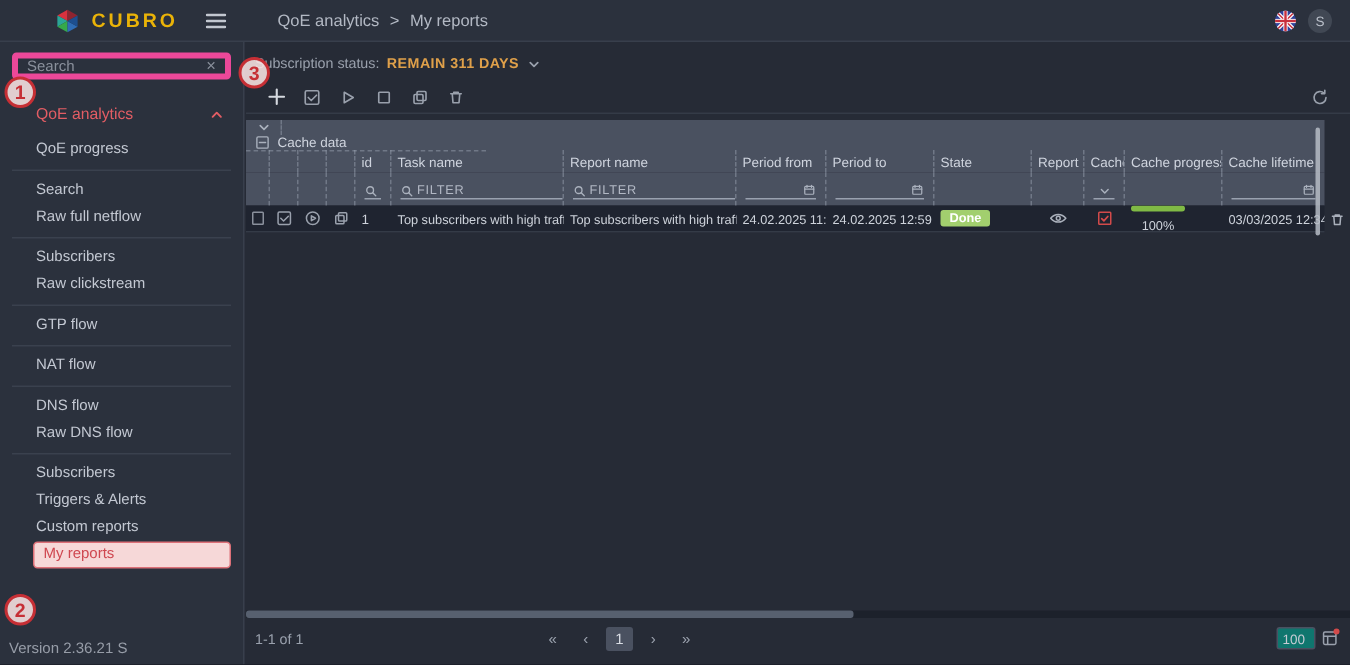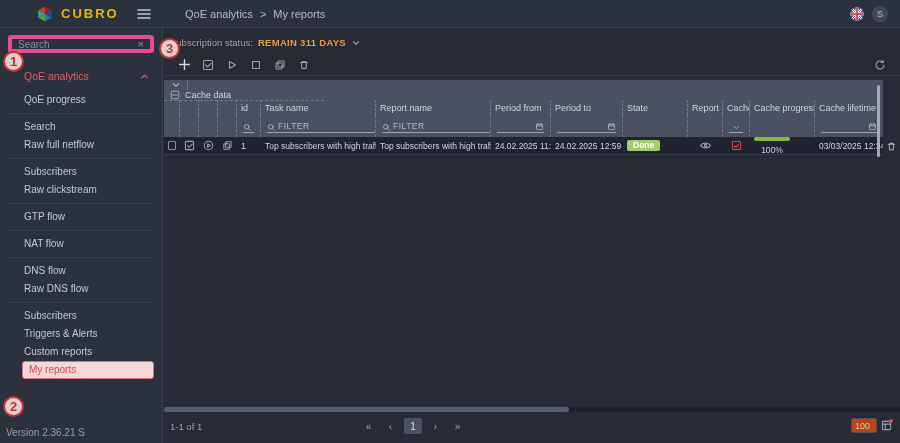--- a/index.html
+++ b/index.html
@@ -76,21 +76,21 @@
   .hscroll { position:absolute; left:0; right:0; top:379px; height:5px; background:#1c212b; }
   .hscroll .thumb { width:55%; height:100%; background:#57606f; border-radius:2px; }
 
   
   .footerbar { position:absolute; left:0; right:0; top:384px; bottom:0; }
   .range { position:absolute; left:6px; top:9px; font-size:9.5px; color:#9aa1ad; }
   .pagination { position:absolute; left:196px; top:6px; display:flex; align-items:center; gap:5px; }
   .pgbtn { min-width:17px; height:16px; display:flex; align-items:center; justify-content:center; color:#9aa1ad; font-size:10px; cursor:pointer; }
   .pgbtn.active { background:#4a5160; color:#d9dde4; border-radius:2px; width:18px; }
   .pagesize { position:absolute; right:8px; top:6px; display:flex; align-items:center; gap:4px; }
-  .pagesize input { width:26px; height:15px; background:#c2410c; border:1px solid #4a5161; border-radius:2px; color:#c6cbd4; font-size:9px; padding:0 3px; }
+  .pagesize input { width:26px; height:15px; background:#0f766e; border:1px solid #4a5161; border-radius:2px; color:#c6cbd4; font-size:9px; padding:0 3px; }
   .pagesize-icon { position:relative; display:flex; color:#9aa1ad; }
   .pagesize-icon .dot { position:absolute; right:-1px; top:-1px; width:4px; height:4px; border-radius:50%; background:#d24a4a; }
 
   
   .ann { position:absolute; width:21px; height:21px; border:2px solid #c62f35; border-radius:50%; background:rgba(250,228,228,.88); color:#c62f35; font-size:13px; font-weight:700; display:flex; align-items:center; justify-content:center; z-index:50; }
   .ann1 { left:3px; top:51px; }
   .ann2 { left:3px; top:396px; }
   .ann3 { left:159px; top:38px; }
 
   svg { display:block; }

